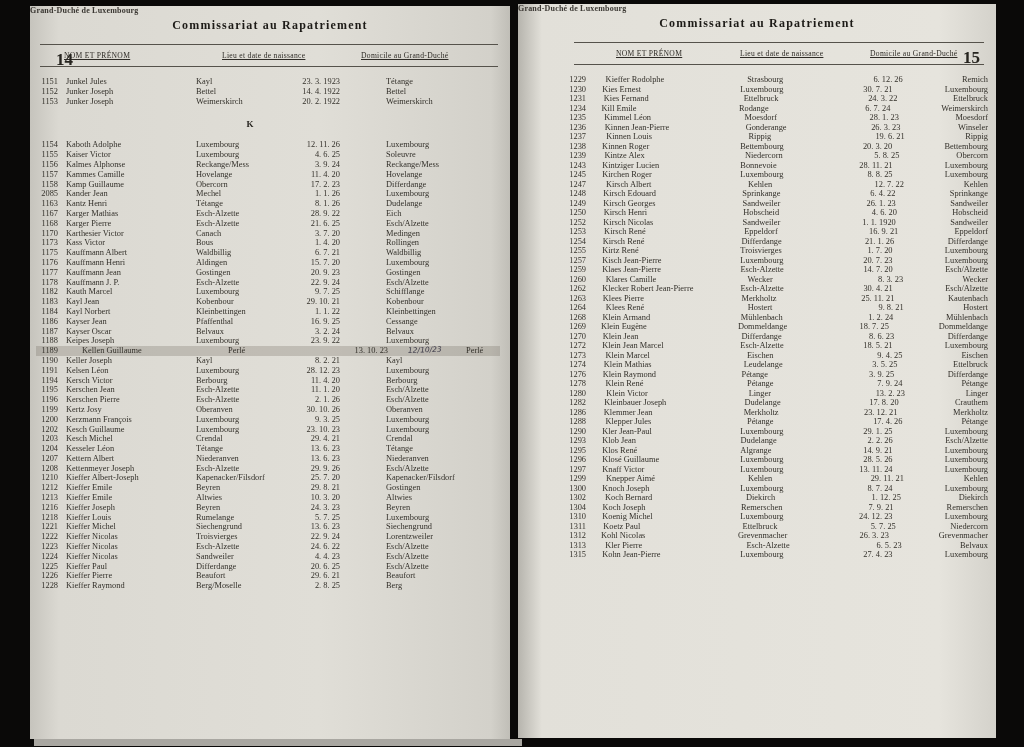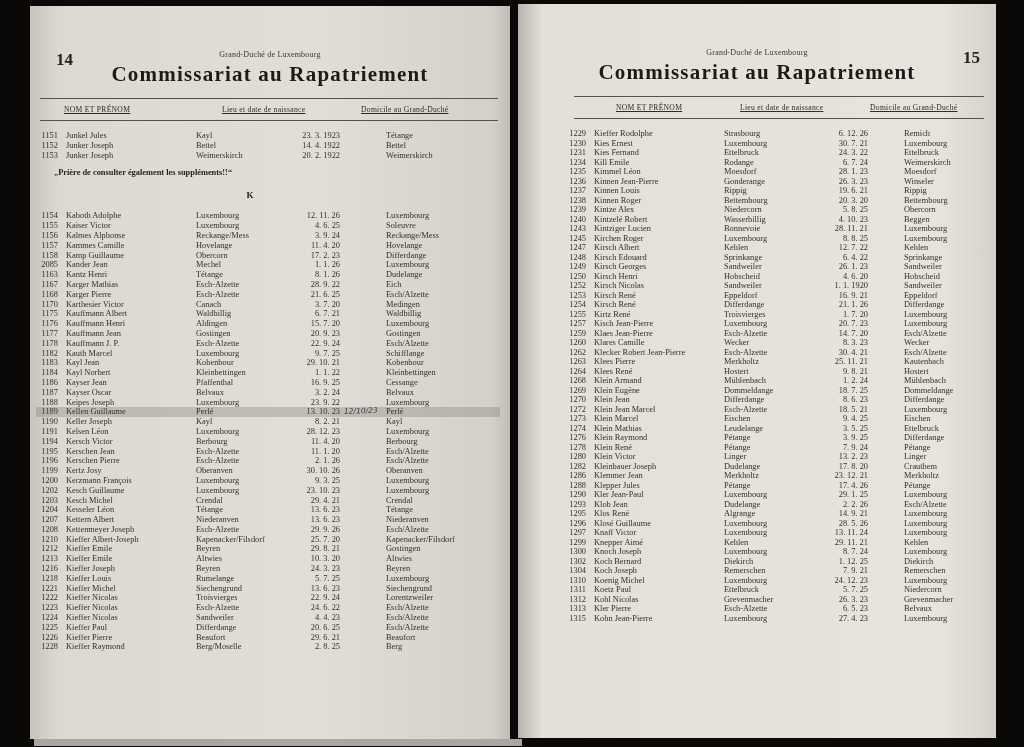--- a/index.html
+++ b/index.html
@@ -7,46 +7,46 @@
   .scan{position:relative;width:1024px;height:747px;background:#0a0908;
         font-family:"Liberation Serif","DejaVu Serif",serif;color:#33302a;}
   .page{position:absolute;overflow:hidden;}
   .page.left{left:30px;top:6px;width:480px;height:733px;
      background:linear-gradient(90deg,#c6c4bd,#dbd9d2 6%,#e0ded7 60%,#d3d1ca 96%,#c0beb7);}
   .page.right{left:518px;top:4px;width:478px;height:734px;
      background:linear-gradient(90deg,#b6b4ad,#e2e0d9 5%,#e6e4dd 88%,#d4d2cb);}
   .pagenum{position:absolute;top:44px;font-size:17px;font-weight:bold;color:#26241f;}
   .pn-left{left:26px;}
   .pn-right{right:16px;}
-  .smallhead{margin-top:44px;text-align:center;font-size:8px;letter-spacing:.2px;color:#3a3732;}
-  .title{margin:3px 0 0;text-align:center;font-size:21px;font-weight:bold;
+  .smallhead{text-align:left;font-size:8px;letter-spacing:.2px;color:#3a3732;font-weight:bold;}
+  .title{margin:3px 0 0;text-align:center;font-size:12px;font-weight:bold;
          letter-spacing:1.2px;color:#1d1b17;}
   .colhead{display:flex;align-items:center;height:21px;margin:11px 12px 0 10px;
            border-top:1px solid #55524b;border-bottom:1px solid #55524b;
            font-size:7.6px;letter-spacing:.3px;color:#2e2b26;white-space:nowrap;text-decoration:underline;}
   .ch-name{margin-left:24px;width:158px;}
   .ch-birth{width:139px;}
   .page.right .colhead{margin-left:56px;}
   .page.right .ch-name{margin-left:42px;width:124px;}
   .page.right .ch-birth{width:130px;}
   .rows{margin:10px 10px 0 6px;}
   .page.right .rows{margin-left:46px;margin-right:8px;}
   .row{position:relative;display:flex;height:9.8px;line-height:9.8px;
        font-size:8.4px;white-space:nowrap;}
-  .page.right .row{height:9.5px;line-height:9.5px;}
+  .page.right .row{height:9.5px;line-height:9.5px;justify-content:space-between;}
   .num{width:22px;text-align:right;}
   .name{width:130px;padding-left:8px;}
   .place{width:86px;}
   .date{width:58px;text-align:right;}
   .ann{width:0;overflow:visible;white-space:nowrap;font-family:"DejaVu Sans",sans-serif;
        font-style:italic;font-size:7.5px;color:#3c3a48;transform:rotate(-2deg);
        transform-origin:left center;padding-left:4px;}
   .dom{margin-left:42px;}
   .page.right .dom{margin-left:32px;}
-  .row.hl{background:rgba(110,104,92,.28);}
+  .row.hl{background:rgba(110,104,92,.28);gap:16px;}
   .note{margin:8px 0 0 24px;font-size:8.4px;font-weight:bold;color:#26241f;}
   .section-letter{margin-top:13px;padding-right:40px;text-align:center;
                   font-size:9px;font-weight:bold;color:#26241f;}
   .rows.main{margin-top:11px;}
   .bottom-strip{position:absolute;left:34px;bottom:1px;width:488px;height:7px;background:#a9a7a1;}
 </style>
 </head>
 <body>
 
 <div class="scan">
@@ -84,21 +84,20 @@
         <div class="row">
           <span class="num">1153</span>
           <span class="name">Junker Joseph</span>
           <span class="place">Weimerskirch</span>
           <span class="date">20. 2. 1922</span>
           <span class="ann"></span>
           <span class="dom">Weimerskirch</span>
         </div>
       </div>
 
-    <div class="note">„Prière de consulter également les suppléments!!“</div>
     <div class="section-letter">K</div>
 
     <div class="rows main">
 
         <div class="row">
           <span class="num">1154</span>
           <span class="name">Kaboth Adolphe</span>
           <span class="place">Luxembourg</span>
           <span class="date">12. 11. 26</span>
           <span class="ann"></span>
@@ -179,20 +178,28 @@
 
         <div class="row">
           <span class="num">1170</span>
           <span class="name">Karthesier Victor</span>
           <span class="place">Canach</span>
           <span class="date">3. 7. 20</span>
           <span class="ann"></span>
           <span class="dom">Medingen</span>
         </div>
 
+        <div class="row">
+          <span class="num">1173</span>
+          <span class="name">Kass Victor</span>
+          <span class="place">Bous</span>
+          <span class="date">1. 4. 20</span>
+          <span class="ann"></span>
+          <span class="dom">Rollingen</span>
+        </div>
 
         <div class="row">
           <span class="num">1175</span>
           <span class="name">Kauffmann Albert</span>
           <span class="place">Waldbillig</span>
           <span class="date">6. 7. 21</span>
           <span class="ann"></span>
           <span class="dom">Waldbillig</span>
         </div>
 
@@ -590,28 +597,20 @@
 
         <div class="row">
           <span class="num">1239</span>
           <span class="name">Kintze Alex</span>
           <span class="place">Niedercorn</span>
           <span class="date">5. 8. 25</span>
           <span class="ann"></span>
           <span class="dom">Obercorn</span>
         </div>
 
-        <div class="row">
-          <span class="num">1240</span>
-          <span class="name">Kintzelé Robert</span>
-          <span class="place">Wasserbillig</span>
-          <span class="date">4. 10. 23</span>
-          <span class="ann"></span>
-          <span class="dom">Beggen</span>
-        </div>
 
         <div class="row">
           <span class="num">1243</span>
           <span class="name">Kintziger Lucien</span>
           <span class="place">Bonnevoie</span>
           <span class="date">28. 11. 21</span>
           <span class="ann"></span>
           <span class="dom">Luxembourg</span>
         </div>
 

